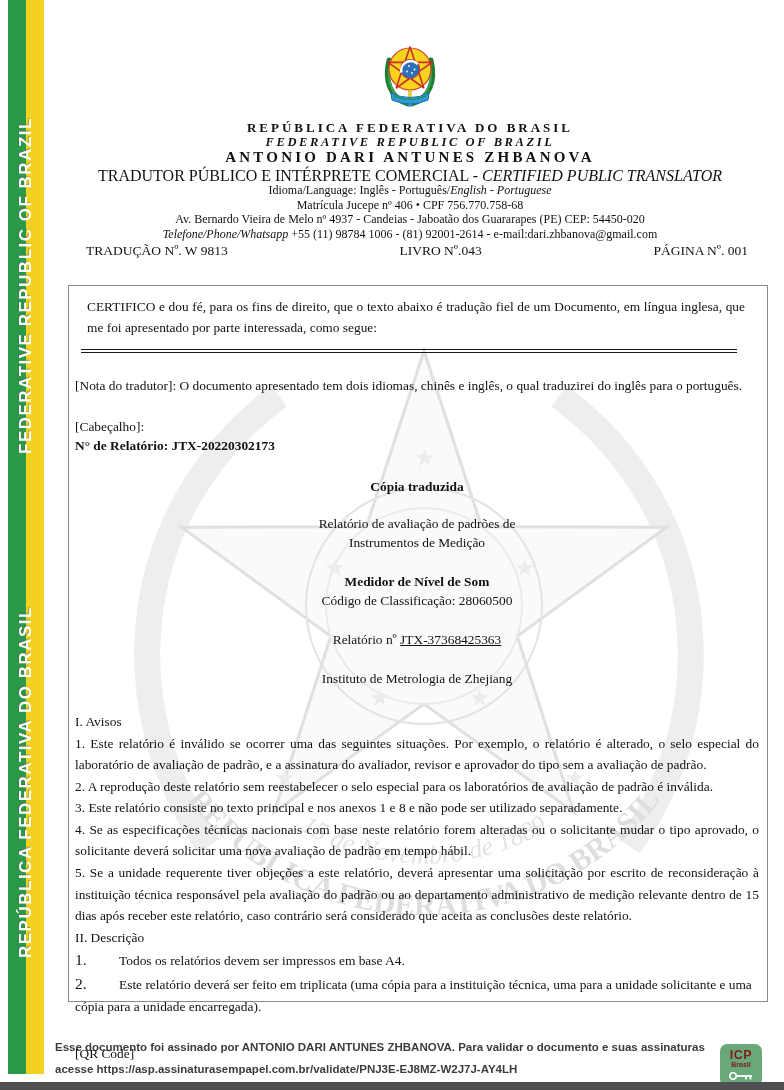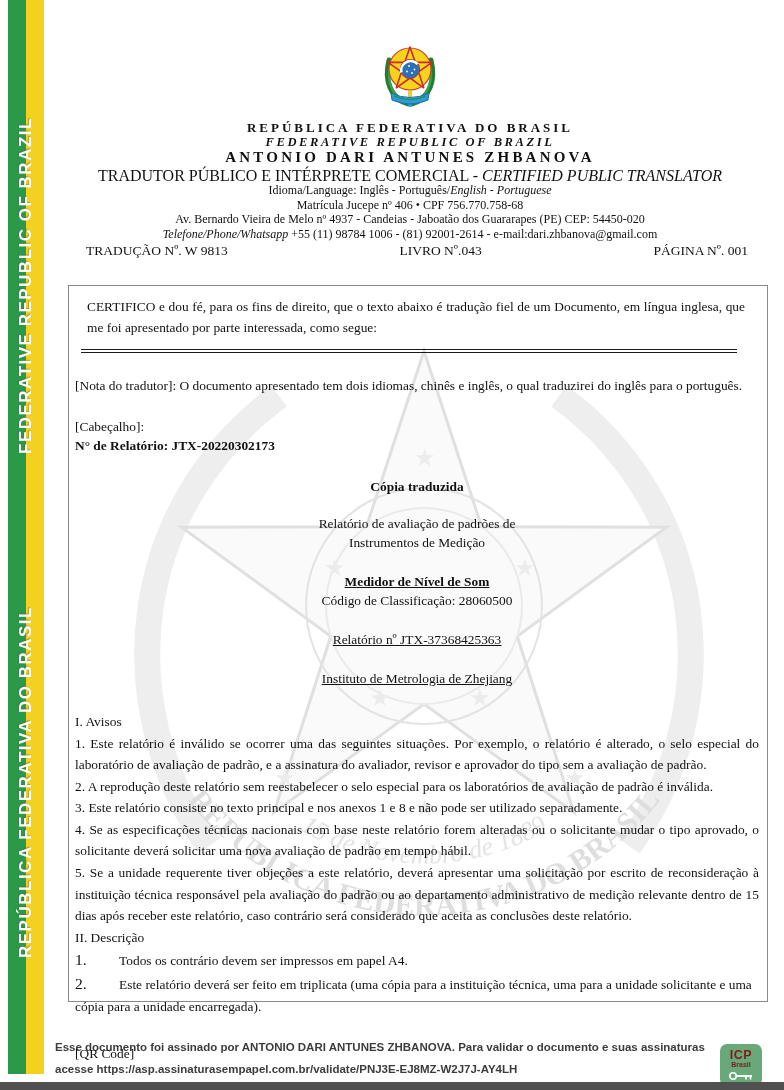--- a/index.html
+++ b/index.html
@@ -37,21 +37,21 @@
              border:1px solid #8a8a8a; background:transparent; font-size:13.4px; }
   .doc-content { position:relative; z-index:2; padding:0 8px 0 6px; }
   .watermark { position:absolute; inset:0; z-index:1; overflow:hidden; }
 
   .certify { margin:10px 14px 0 12px; text-align:justify; line-height:21px; }
   .dbl-rule { margin:11px 22px 0 6px; height:4px; border-top:1.4px solid #1a1a1a; border-bottom:1.4px solid #1a1a1a; }
   .nota { margin-top:22px; line-height:21px; }
   .cab  { margin-top:21px; line-height:19px; }
   .repno { font-weight:bold; line-height:19px; }
   .cblock { text-align:center; line-height:19px; }
-  .mt22 { margin-top:22px; } .mt18 { margin-top:18px; } .mt20 { margin-top:20px;text-decoration:underline; }
+  .mt22 { margin-top:22px; } .mt18 { margin-top:18px; } .mt20 { margin-top:20px; }
   .bold { font-weight:bold; }
   .uline { text-decoration:underline; }
   .sec-title { margin-top:23px; line-height:21.5px; }
   .notice { text-align:justify; line-height:21.6px; }
   .desc-item { line-height:22px; margin-top:1px; }
   .desc-item .num { font-size:15.5px; display:inline-block; width:44px; }
   .qr { margin-top:26px; line-height:20px; }
   .info-title { margin-top:24px; line-height:21px; }
 
   
@@ -167,21 +167,21 @@
       <p class="cblock mt20">Instituto de Metrologia de Zhejiang</p>
 
       <p class="sec-title">I. Avisos</p>
       <p class="notice">1. Este relatório é inválido se ocorrer uma das seguintes situações. Por exemplo, o relatório é alterado, o selo especial do laboratório de avaliação de padrão, e a assinatura do avaliador, revisor e aprovador do tipo sem a avaliação de padrão.</p>
       <p class="notice">2. A reprodução deste relatório sem reestabelecer o selo especial para os laboratórios de avaliação de padrão é inválida.</p>
       <p class="notice">3. Este relatório consiste no texto principal e nos anexos 1 e 8 e não pode ser utilizado separadamente.</p>
       <p class="notice">4. Se as especificações técnicas nacionais com base neste relatório forem alteradas ou o solicitante mudar o tipo aprovado, o solicitante deverá solicitar uma nova avaliação de padrão em tempo hábil.</p>
       <p class="notice">5. Se a unidade requerente tiver objeções a este relatório, deverá apresentar uma solicitação por escrito de reconsideração à instituição técnica responsável pela avaliação do padrão ou ao departamento administrativo de medição relevante dentro de 15 dias após receber este relatório, caso contrário será considerado que aceita as conclusões deste relatório.</p>
 
       <p class="notice">II. Descrição</p>
-      <p class="desc-item"><span class="num">1.</span><span>Todos os contrário devem ser impressos em papel A4.</span></p>
+      <p class="desc-item"><span class="num">1.</span><span>Todos os relatórios devem ser impressos em base A4.</span></p>
       <p class="desc-item"><span class="num">2.</span><span>Este relatório deverá ser feito em triplicata (uma cópia para a instituição técnica, uma para a unidade solicitante e uma cópia para a unidade encarregada).</span></p>
 
       <p class="qr">[QR Code]</p>
 
       <p class="info-title">I. Informações básicas da solicitação e encargo</p>
 
     </div>
   </div>
 
   <div class="footer">

